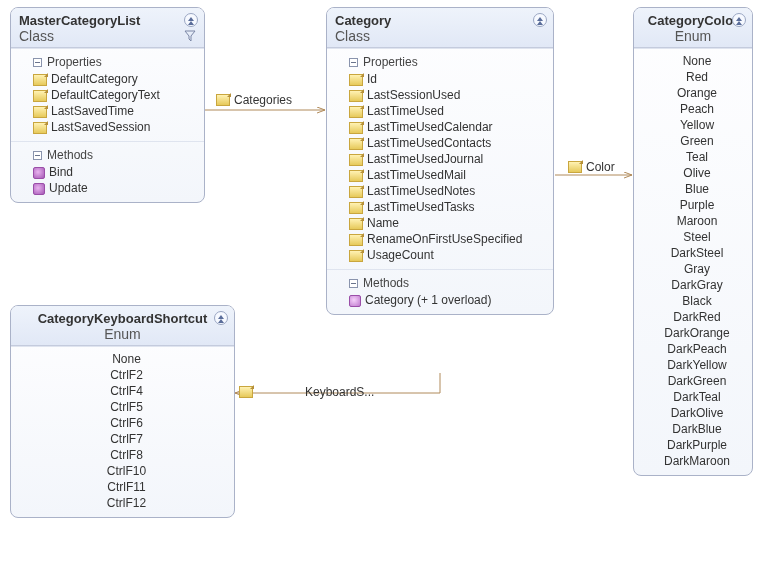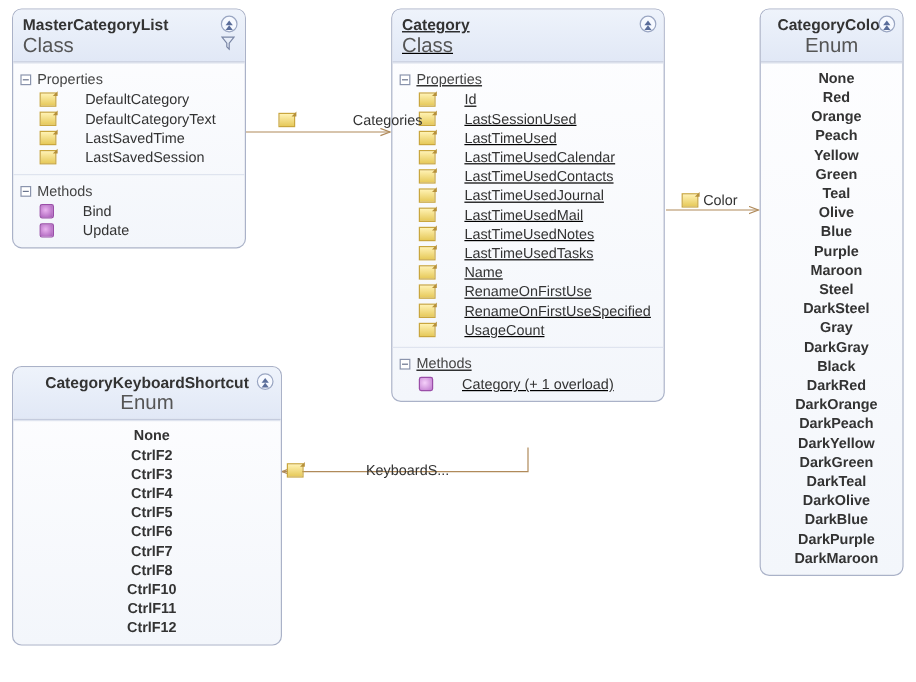--- a/index.html
+++ b/index.html
@@ -22,21 +22,21 @@
     overflow: hidden;
     box-shadow: 0 0 0 rgba(0,0,0,0);
   }
   .box-header {
     background: linear-gradient(#eef3fb, #e1e8f6);
     border-bottom: 1px solid #c4cbdd;
     padding: 5px 8px 3px 8px;
     position: relative;
   }
   .box-title { font-weight: bold; color: #333; font-size: 13px; }
-  .box-subtitle { color: #555; font-size: 17px; }
+  .box-subtitle { color: #555; font-size: 14px; }
   .chevron {
     position: absolute;
     top: 5px; right: 6px;
     width: 14px; height: 14px;
     border: 1px solid #9aa6c2;
     border-radius: 50%;
     display: flex; align-items: center; justify-content: center;
     background: #f6f9ff;
   }
   .chevron::before {
@@ -58,38 +58,37 @@
   }
   .section {
     border-top: 1px solid #dfe4ef;
     padding: 4px 6px;
   }
   .section:first-of-type { border-top: none; }
   .section-header {
     display:flex; align-items:center;
     color: #444;
     padding: 2px 0;
+    margin-left: 16px;
   }
   .minus {
     width: 9px; height: 9px; border: 1px solid #8a94ad;
     margin-right: 5px; display:inline-flex; align-items:center; justify-content:center;
     background:#fff;
   }
   .minus::before { content:""; width:5px; height:1px; background:#6a748d; }
   .items { padding: 0 0 2px 2px; }
   .item {
-    display:flex; align-items:center;
+    display:flex; align-items:flex-end;
     padding: 1px 0 1px 14px;
     color:#333;
-    gap:20px;
   }
   .enum-item {
     padding: 1px 4px 1px 10px;
     color:#333;
-    font-weight:bold;
   }
   .icon {
     width: 14px; height: 12px; margin-right: 4px; flex:none;
   }
   .icon-prop {
     background: linear-gradient(#fff2b3,#e6c95a);
     border:1px solid #c9a63e;
     position:relative;
   }
   .icon-prop::after{
@@ -172,21 +171,21 @@
             <span>Bind</span>
           </div>
           <div class="item">
             <span class="icon icon-method"></span>
             <span>Update</span>
           </div>
         </div>
     </div>
   </div>
 
-  <div class="box" style="left:326px; top:7px; width:228px;text-decoration:underline;">
+  <div class="box" style="left:326px; top:7px; width:228px;">
     <div class="box-header">
       <div class="box-title">Category</div>
       <div class="box-subtitle">Class</div>
       <div class="chevron"></div>
     </div>
     <div class="section">
       <div class="section-header">
         <span class="minus"></span>
         <span>Properties</span>
       </div>
@@ -226,24 +225,20 @@
           <div class="item">
             <span class="icon icon-prop"></span>
             <span>LastTimeUsedTasks</span>
           </div>
           <div class="item">
             <span class="icon icon-prop"></span>
             <span>Name</span>
           </div>
           <div class="item">
             <span class="icon icon-prop"></span>
-            <span>RenameOnFirstUse</span>
-          </div>
-          <div class="item">
-            <span class="icon icon-prop"></span>
             <span>RenameOnFirstUseSpecified</span>
           </div>
           <div class="item">
             <span class="icon icon-prop"></span>
             <span>UsageCount</span>
           </div>
         </div>
     </div>
     <div class="section">
       <div class="section-header">
@@ -262,21 +257,20 @@
   <div class="box" style="left:10px; top:305px; width:225px;text-align:center;">
     <div class="box-header">
       <div class="box-title">CategoryKeyboardShortcut</div>
       <div class="box-subtitle">Enum</div>
       <div class="chevron"></div>
     </div>
     <div class="section">
       <div class="items" id="cks-items">
           <div class="enum-item">None</div>
           <div class="enum-item">CtrlF2</div>
-          <div class="enum-item">CtrlF3</div>
           <div class="enum-item">CtrlF4</div>
           <div class="enum-item">CtrlF5</div>
           <div class="enum-item">CtrlF6</div>
           <div class="enum-item">CtrlF7</div>
           <div class="enum-item">CtrlF8</div>
           <div class="enum-item">CtrlF10</div>
           <div class="enum-item">CtrlF11</div>
           <div class="enum-item">CtrlF12</div>
         </div>
     </div>
@@ -313,21 +307,21 @@
           <div class="enum-item">DarkGreen</div>
           <div class="enum-item">DarkTeal</div>
           <div class="enum-item">DarkOlive</div>
           <div class="enum-item">DarkBlue</div>
           <div class="enum-item">DarkPurple</div>
           <div class="enum-item">DarkMaroon</div>
         </div>
     </div>
   </div>
 
-  <div class="connector-label" style="left:232px; top:93px;gap:44px;">
+  <div class="connector-label" style="left:216px; top:93px;">
     <span class="icon icon-prop"></span>
     <span>Categories</span>
   </div>
   <div class="connector-label" style="left:568px; top:160px;">
     <span class="icon icon-prop"></span>
     <span>Color</span>
   </div>
   <div class="connector-label" style="left:239px; top:385px;gap:48px;">
     <span class="icon icon-prop"></span>
     <span>KeyboardS...</span>

